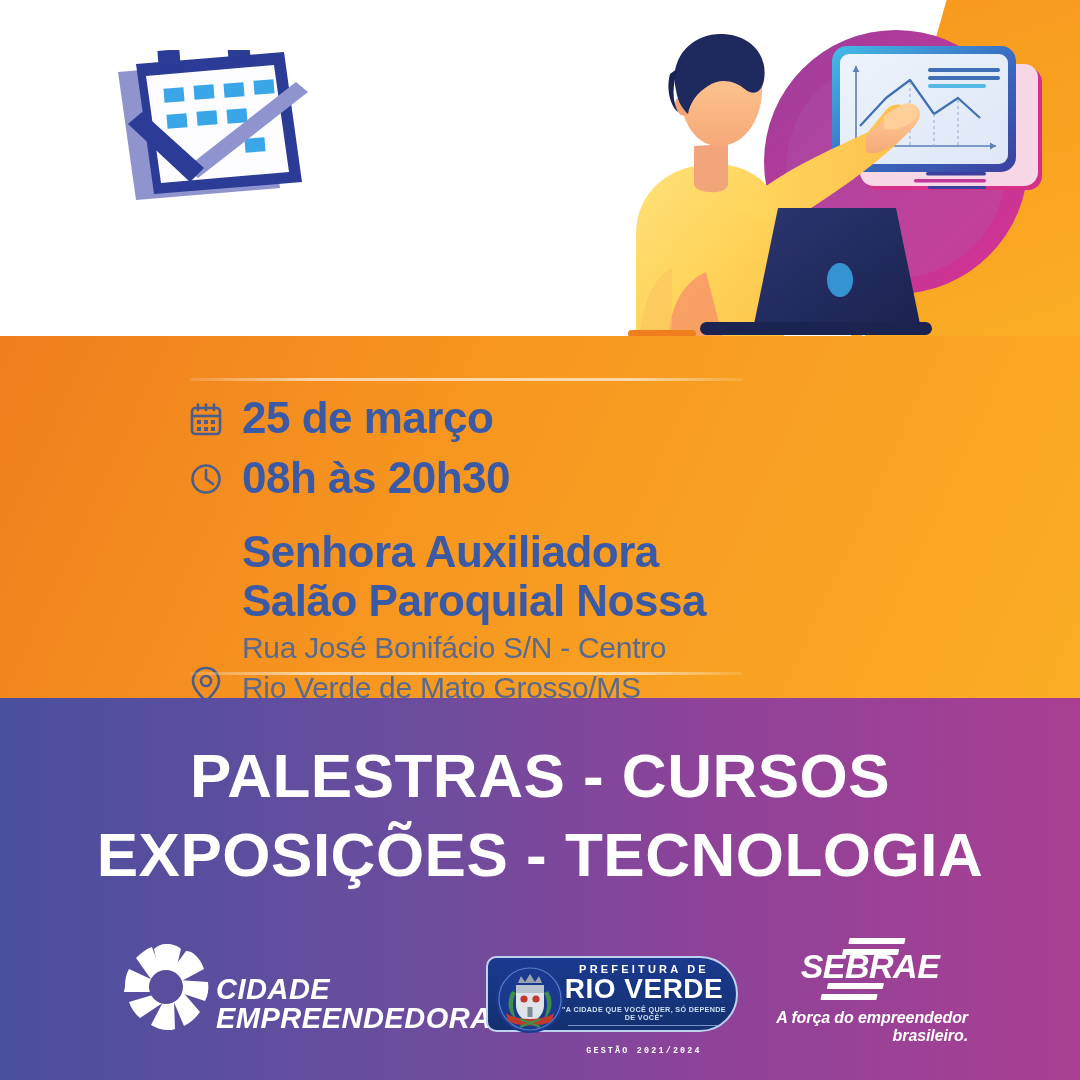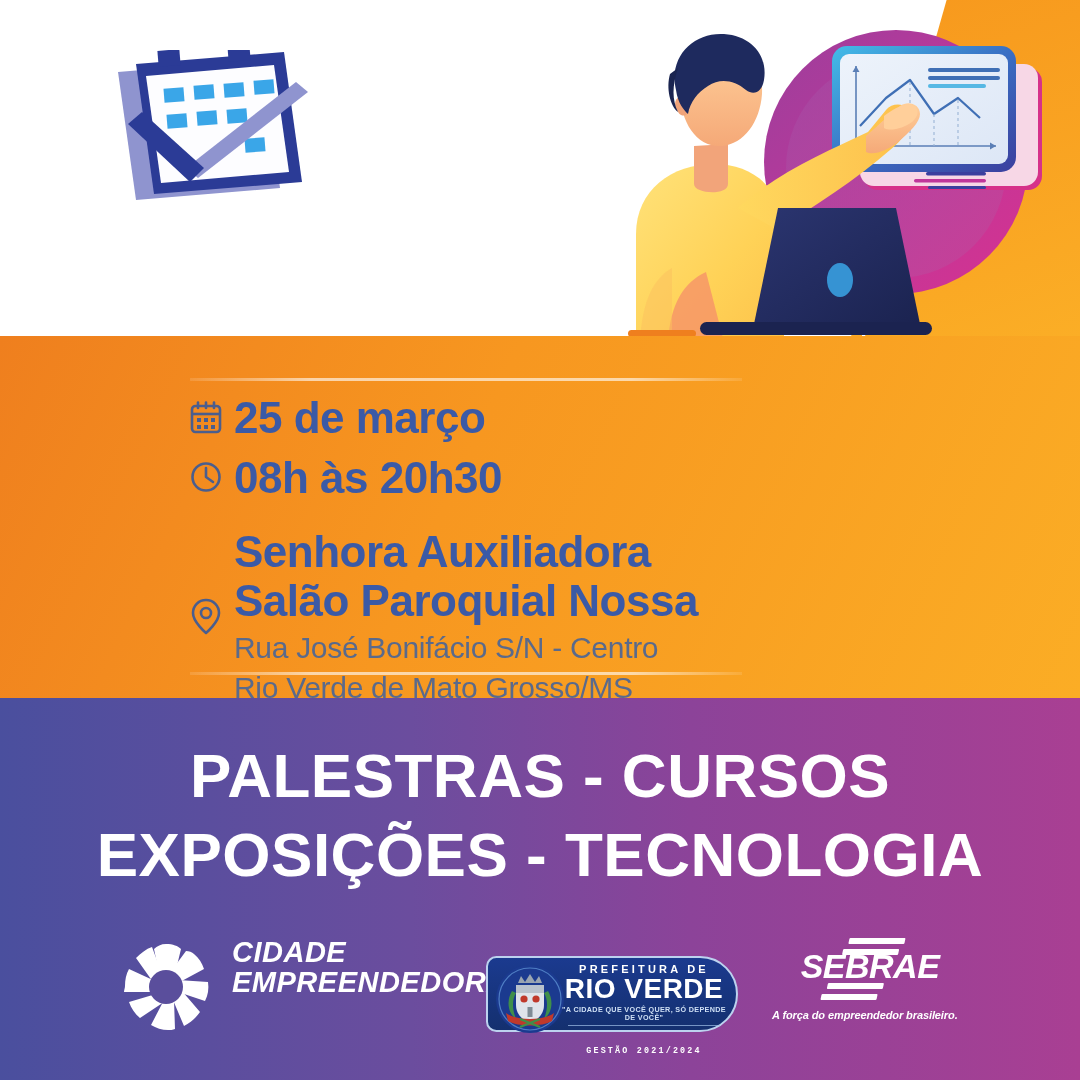--- a/index.html
+++ b/index.html
@@ -54,21 +54,21 @@
     background: linear-gradient(115deg, #ef7f1e 0%, #f79720 42%, #fbad25 100%);
   }
   .rule {
     position: absolute; height: 3px;
     background: linear-gradient(90deg, rgba(255,255,255,.12) 0%, rgba(255,255,255,.62) 22%, rgba(255,255,255,.62) 80%, rgba(255,255,255,.1) 100%);
   }
   .rule-top { left: 190px; top: 42px; width: 552px; }
   .rule-bottom { left: 190px; top: 336px; width: 552px; }
 
   .info-list { position: absolute; left: 190px; top: 58px; width: 800px; }
-  .info-row { display: flex; align-items: center; gap: 6px; }
+  .info-row { display: flex; align-items: flex-end; gap: 14px; }
   .info-row + .info-row { margin-top: 12px; }
   .info-row.venue { margin-top: 26px; }
   .ic { flex: 0 0 auto; width: 38px; height: 44px; display: flex; align-items: center; justify-content: flex-start; }
   .ic svg { display: block; }
   .info-main {
     font-size: 44px; font-weight: bold; color: #3b5aa6;
     line-height: 1.08; letter-spacing: -0.5px;
     font-family: "Liberation Sans", sans-serif;
   }
   .venue .info-main { font-size: 44px; line-height: 1.12; }
@@ -90,21 +90,21 @@
   }
   .headline .hl { font-size: 62px; line-height: 1.28; display: block; }
 
   
   .sponsors {
     position: absolute; left: 0; top: 232px; width: 1080px; height: 120px;
   }
   .sp { position: absolute; top: 0; }
 
   
-  .sp-cidade { left: 118px; top: 8px; display: flex; align-items: flex-start; gap: 18px; }
+  .sp-cidade { left: 118px; top: 8px; display: flex; align-items: flex-end; gap: 2px; }
   .burst { width: 96px; height: 96px; }
   .burst svg { display: block; }
   .cid-type { color: #fff; font-weight: bold; font-style: italic; line-height: 1.02; }
   .cid-1 { font-size: 29px; letter-spacing: 0.5px; font-family: "Liberation Sans", sans-serif; }
   .cid-2 { font-size: 29px; letter-spacing: 0.5px; font-family: "Liberation Sans", sans-serif; }
 
   
   .sp-prefeitura { left: 486px; top: 26px; width: 252px; height: 76px; }
   .pref-plate {
     position: absolute; inset: 0;
@@ -132,21 +132,21 @@
     font-size: 8.4px; font-weight: bold; letter-spacing: 2.2px; line-height: 1.2;
     margin-top: 20px; font-family: Liberation Mono, monospace;
   }
   .pref-sep { height: 1px; background: #9fc0e8; margin: 2px 6px 0 6px; opacity: .7; }
 
   
   .sp-sebrae { left: 772px; top: 6px; width: 196px; }
   .seb-mark { position: relative; width: 196px; height: 70px; }
   .seb-mark svg { display: block; }
   .seb-tag {
-    text-align: left; color: #fff; font-size: 11px; font-style: italic;
+    text-align: right; color: #fff; font-size: 16px; font-style: italic;
     font-weight: bold; margin-top: 3px; letter-spacing: -0.1px;
     font-family: "Liberation Sans", sans-serif;
   }
 </style>
 </head>
 <body>
 
 <div id="poster">
 
   <div class="band-top">

